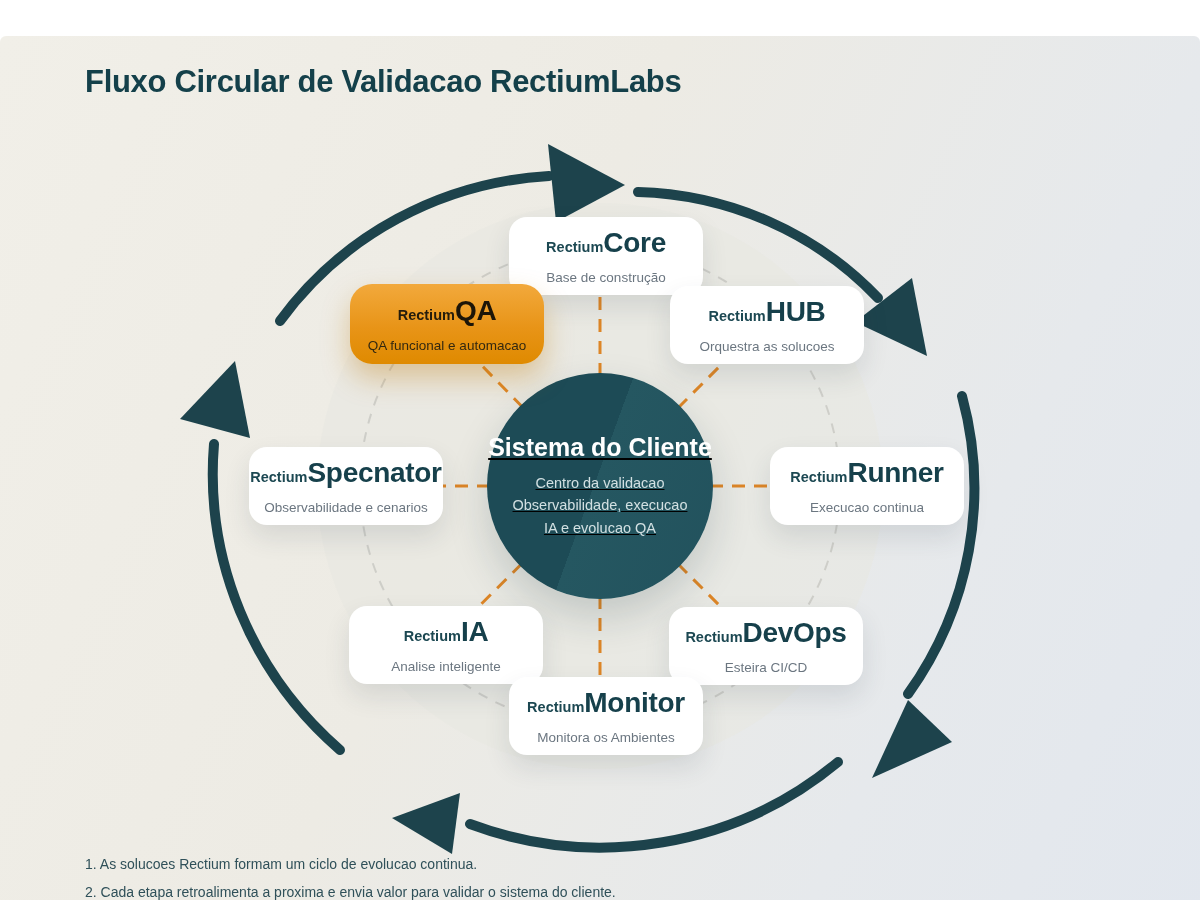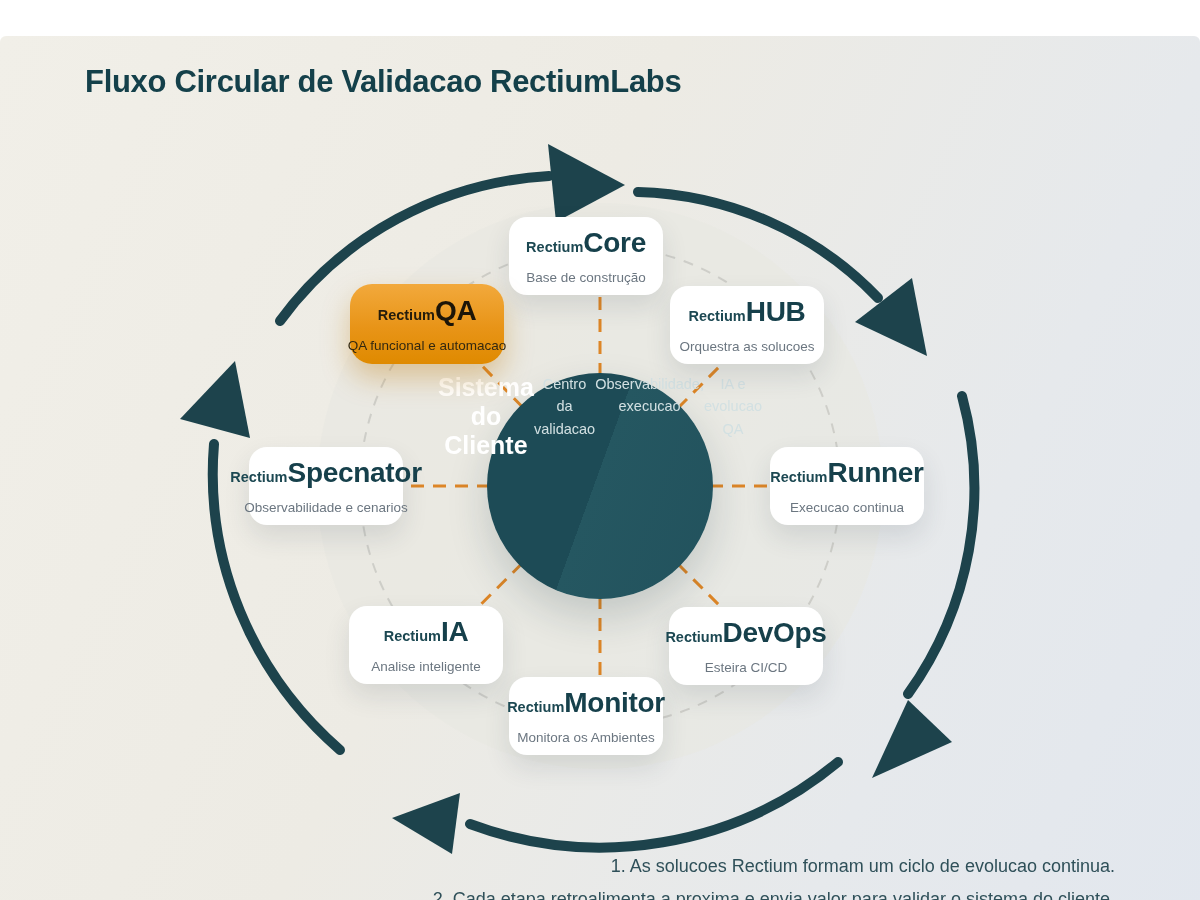--- a/index.html
+++ b/index.html
@@ -11,28 +11,29 @@
   
   .hdr{position:absolute;left:85px;top:28px;width:1000px;}
   .hdr h1{margin:0;font-size:31px;font-weight:800;color:#14404a;letter-spacing:-0.3px;}
   .hdr p{margin:12px 0 0 0;font-size:15.5px;color:#33555d;}
   
   svg.layer{position:absolute;left:0;top:0;}
   
   .center-circle{
     position:absolute;left:487px;top:337px;width:226px;height:226px;border-radius:50%;
     background:linear-gradient(110deg,#1d4b56 48%,#255761 48%,#22525d 100%);
-    display:flex;flex-direction:row;align-items:flex-start;justify-content:center;text-align:center;
+    display:flex;flex-direction:column;align-items:center;justify-content:center;text-align:center;
     box-shadow:0 18px 40px rgba(20,50,60,.18);
+    text-decoration:underline;
   }
   .center-circle .ct{font-size:25px;font-weight:800;color:#ffffff;margin-bottom:10px;}
   .center-circle .cl{font-size:14.5px;color:#d2e0e2;line-height:1.55;}
   
   .node{
-    position:absolute;width:154px;height:78px;border-radius:18px;background:#ffffff;
+    position:absolute;width:194px;height:78px;border-radius:18px;background:#ffffff;
     box-shadow:0 12px 26px rgba(40,60,70,.12);
     display:flex;flex-direction:column;align-items:center;justify-content:center;gap:11px;
     white-space:nowrap;
   }
   .node .title{display:flex;align-items:baseline;}
   .node .prefix{font-size:14.5px;font-weight:600;color:#1c4852;}
   .node .suffix{font-size:28px;font-weight:800;color:#16404b;letter-spacing:-0.3px;}
   .node .sub{font-size:13.5px;color:#6b7680;}
   .node.highlight{
     height:80px;border-radius:22px;
@@ -46,21 +47,21 @@
   .pos-hub{left:670px;top:250px;}
   .pos-qa{left:350px;top:248px;}
   .pos-runner{left:770px;top:411px;}
   .pos-specnator{left:249px;top:411px;}
   .pos-devops{left:669px;top:571px;}
   .pos-ia{left:349px;top:570px;}
   .pos-monitor{left:509px;top:641px;}
   
   .ftr{position:absolute;left:85px;top:798px;width:1030px;}
   .ftr h3{margin:0;font-size:16px;font-weight:800;color:#163f49;}
-  .ftr .item{font-size:18px;color:#2f5059;margin-top:22px;text-align:right;}
+  .ftr .item{font-size:14px;color:#2f5059;margin-top:22px;}
   .ftr .item + .item{margin-top:12px;}
 </style>
 </head>
 <body>
 
 <div class="canvas">
 
   <div class="hdr">
     <h1>Fluxo Circular de Validacao RectiumLabs</h1>
   </div>

